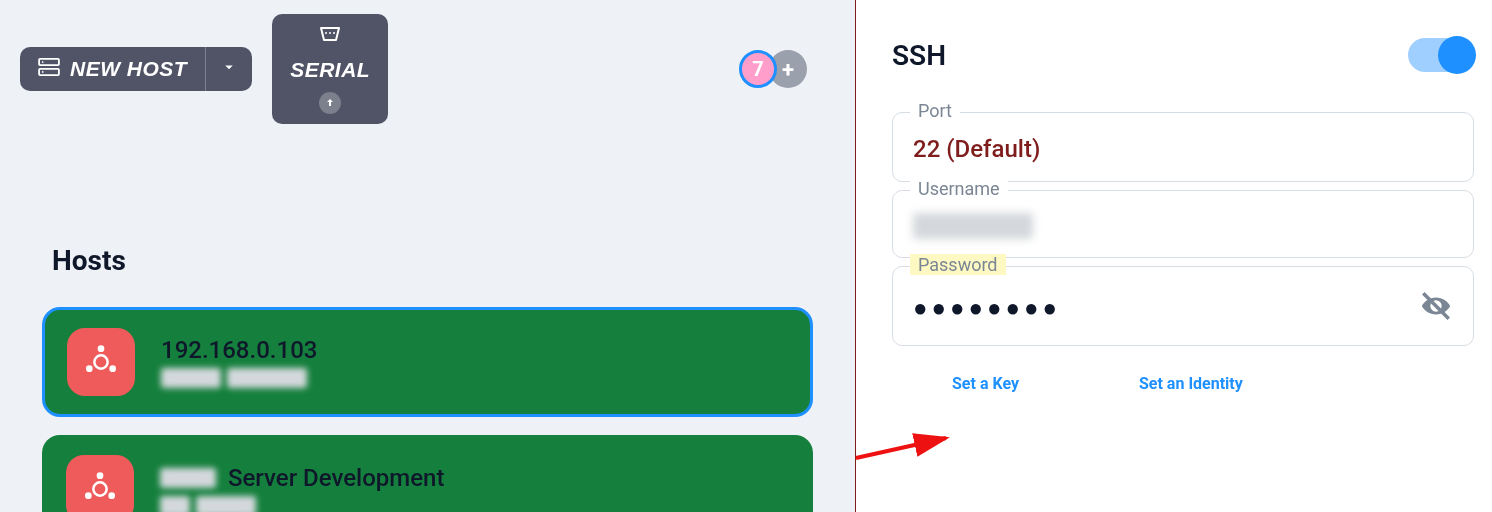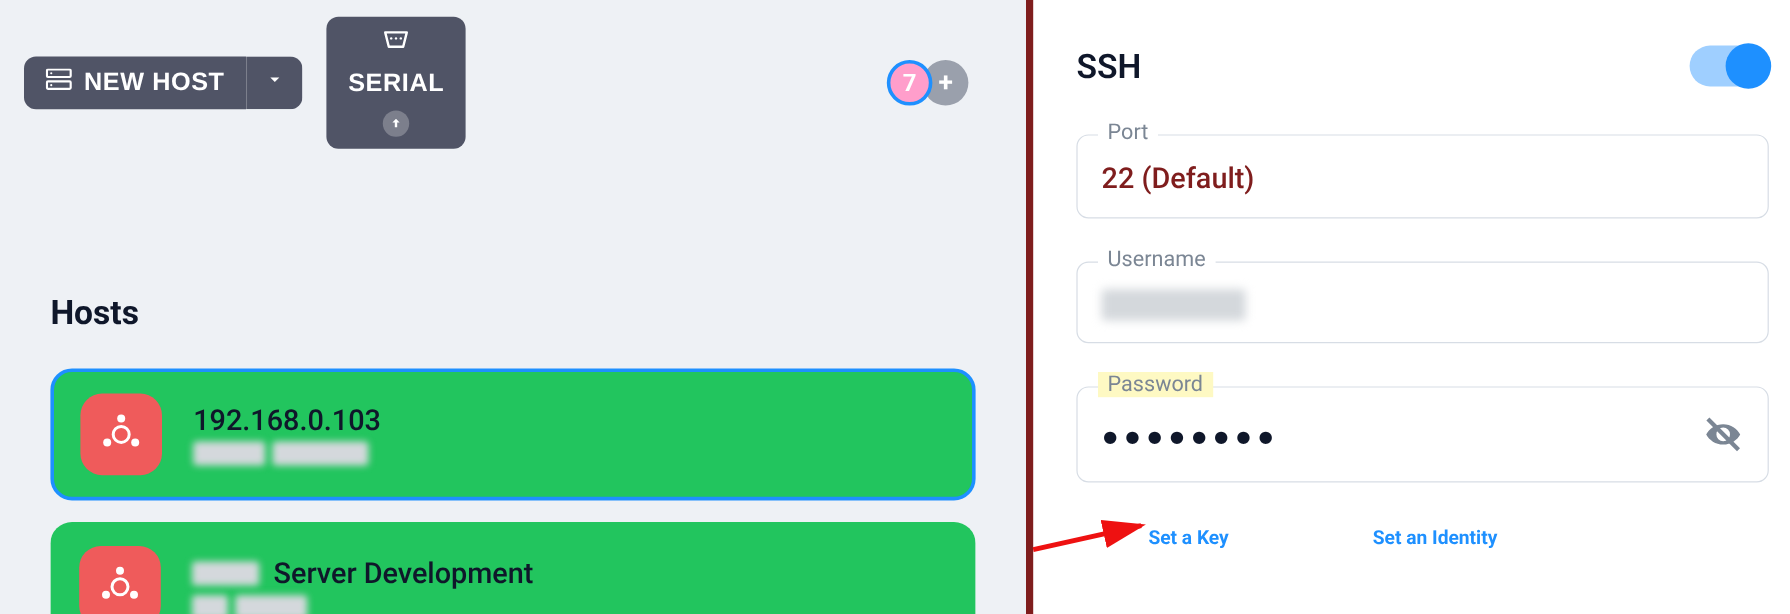--- a/index.html
+++ b/index.html
@@ -1,56 +1,56 @@
 <!DOCTYPE html>
 <html><head>
 <meta charset="utf-8">
 <style>
   * { box-sizing: border-box; margin: 0; padding: 0; }
   html, body { width: 1492px; height: 512px; font-family: -apple-system, BlinkMacSystemFont, "Segoe UI", Roboto, sans-serif; background: #eef1f5; overflow: hidden; }
   .app { display: flex; width: 100%; height: 100%; }
   .left-panel { width: 855px; height: 100%; padding: 14px 20px; }
-  .right-panel { flex: 1; height: 100%; background: #fff; border-left: 6px solid #7f1d1d; padding: 38px 18px 18px 36px; position: relative; }
+  .right-panel { flex: 1; height: 100%; background: #fff; border-left: 1px solid #7f1d1d; padding: 38px 18px 18px 36px; position: relative; }
 
   
   .toolbar { display: flex; align-items: center; gap: 20px; }
   .btn-group { display: flex; }
-  .btn { display: inline-flex; align-items: center; gap: 10px; background: #505466; color: #fff; border: none; border-radius: 10px; padding: 10px 18px; font-size: 21px; font-weight: 700; letter-spacing: 0.5px; cursor: pointer; }
+  .btn { display: inline-flex; align-items: center; gap: 10px; background: #505466; color: #fff; border: none; border-radius: 10px; padding: 10px 18px; font-size: 21px; font-weight: 700; letter-spacing: 0.5px; cursor: pointer; font-style: italic; }
   .btn-group .btn.main { border-top-right-radius: 0; border-bottom-right-radius: 0; }
   .btn-group .btn.caret { border-top-left-radius: 0; border-bottom-left-radius: 0; border-left: 1px solid rgba(255,255,255,0.25); padding: 10px 14px; }
   .btn.serial { padding: 10px 18px; flex-direction: column; }
   .btn .badge-circle { width: 22px; height: 22px; border-radius: 50%; background: rgba(255,255,255,0.25); display: flex; align-items: center; justify-content: center; }
   .btn .badge-circle svg { width: 12px; height: 12px; fill: #fff; }
   .toolbar-spacer { flex: 1; }
   .badge-cluster { display: flex; align-items: center; margin-right: 28px; }
   .pill { width: 38px; height: 38px; border-radius: 50%; display: flex; align-items: center; justify-content: center; font-weight: 700; font-size: 20px; }
   .pill.count { background: #ff9ecb; color: #fff; border: 3px solid #1e90ff; z-index: 2; }
   .pill.add { background: #9aa0ac; color: #fff; margin-left: -8px; z-index: 1; font-size: 22px; }
 
   
-  .section-title { font-size: 28px; font-weight: 700; color: #0f172a; margin: 120px 0 30px 22px; }
+  .section-title { font-size: 28px; font-weight: 700; color: #0f172a; margin: 120px 0 30px 32px; }
 
   
   .host-list { display: flex; flex-direction: column; gap: 18px; padding: 0 22px; }
-  .host-card { background: #22c55e; border-radius: 18px; padding: 18px 22px; display: flex; align-items: center; gap: 26px; border: 2px solid transparent; cursor: pointer; }
+  .host-card { background: #15803d; border-radius: 18px; padding: 18px 22px; display: flex; align-items: center; gap: 26px; border: 2px solid transparent; cursor: pointer; }
   .host-card.active { border: 3px solid #1e90ff; }
   .host-icon { width: 68px; height: 68px; border-radius: 18px; background: #ef5b5b; display: flex; align-items: center; justify-content: center; }
   .host-icon svg { width: 40px; height: 40px; fill: #fff; }
   .host-text { display: flex; flex-direction: column; gap: 4px; }
   .host-name { font-size: 24px; color: #0f172a; font-weight: 500; }
   .host-sub { display: flex; gap: 6px; }
   .blur-blob { height: 20px; border-radius: 3px; background: #d4d8dc; filter: blur(3px); }
 
   
   .panel-header { display: flex; align-items: center; justify-content: space-between; margin-bottom: 40px; }
   .panel-title { font-size: 28px; font-weight: 600; color: #0f172a; }
   .toggle { width: 66px; height: 34px; border-radius: 20px; background: #9fcfff; position: relative; cursor: pointer; }
   .toggle .knob { position: absolute; right: -2px; top: -2px; width: 38px; height: 38px; border-radius: 50%; background: #1e90ff; }
 
-  .field { position: relative; margin-bottom: 36px; }
+  .field { position: relative; margin-bottom: 8px; }
   .field-box { border: 1px solid #d7dde5; border-radius: 10px; padding: 22px 20px 18px 20px; display: flex; align-items: center; min-height: 68px; }
   .field-value { font-size: 24px; color: #7f1d1d; font-weight: 500; }
   .field-password { font-size: 24px; color: #0f172a; letter-spacing: 4px; }
   .eye-btn { margin-left: auto; cursor: pointer; }
   .eye-btn svg { width: 34px; height: 34px; fill: #7b8694; }
   .blur-username { height: 26px; width: 120px; background: #d4d8dc; filter: blur(4px); border-radius: 3px; }
 
   .link-row { display: flex; gap: 120px; margin-top: 28px; padding-left: 60px; }
   .link { font-size: 16px; font-weight: 700; color: #1e90ff; cursor: pointer; }
 

